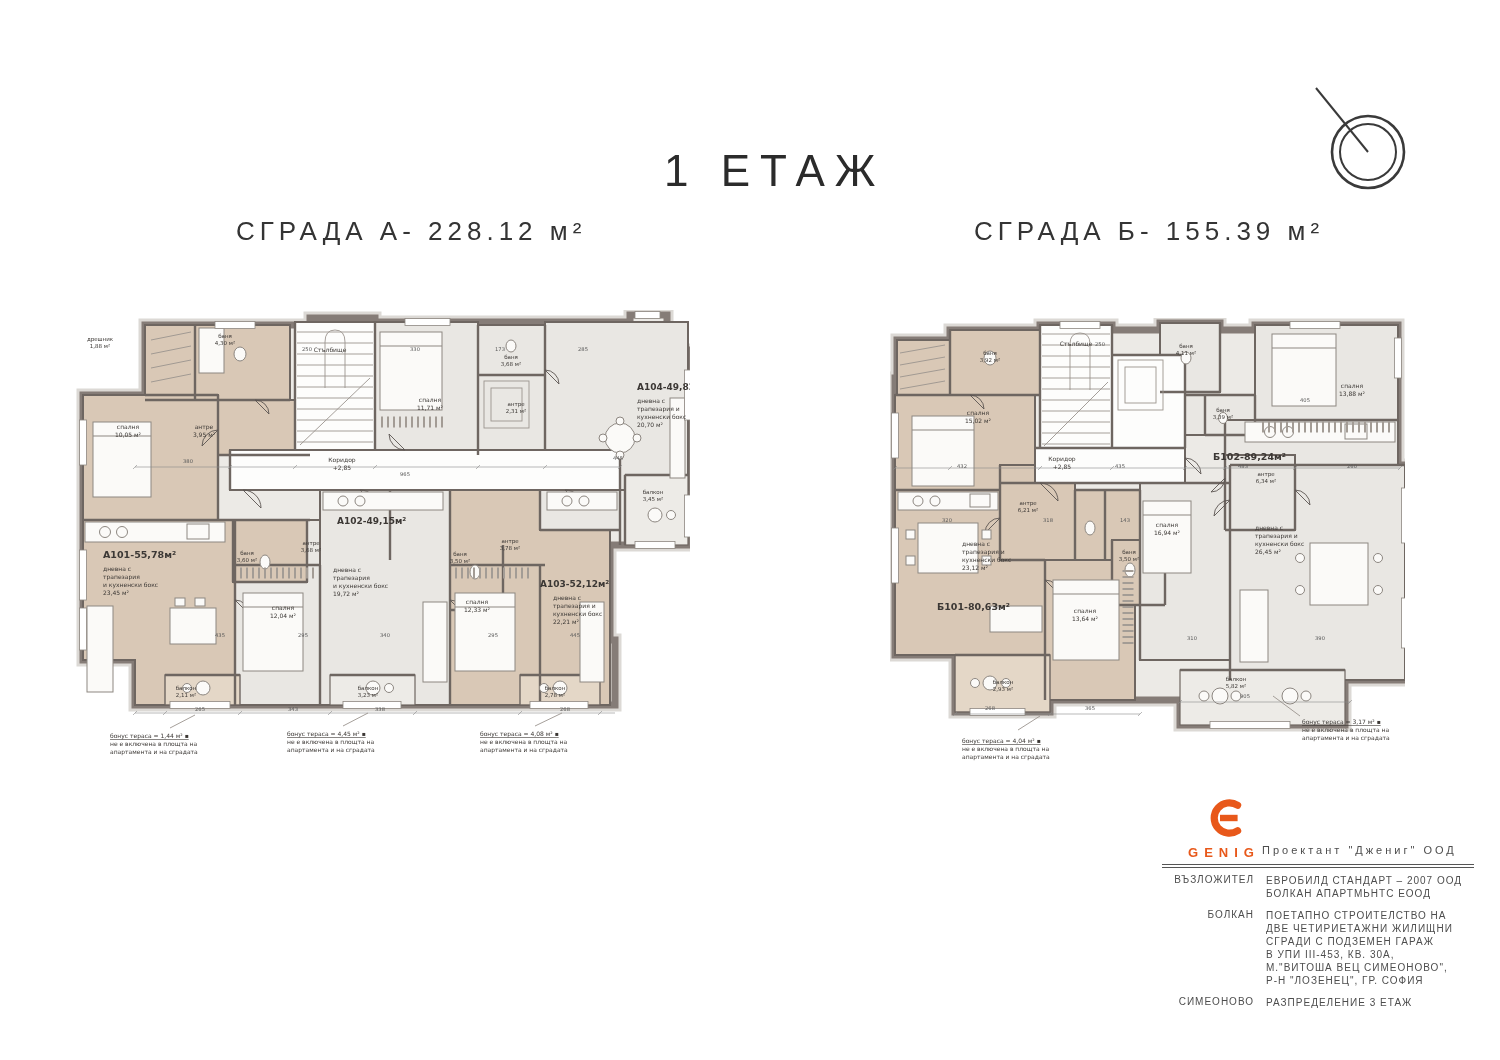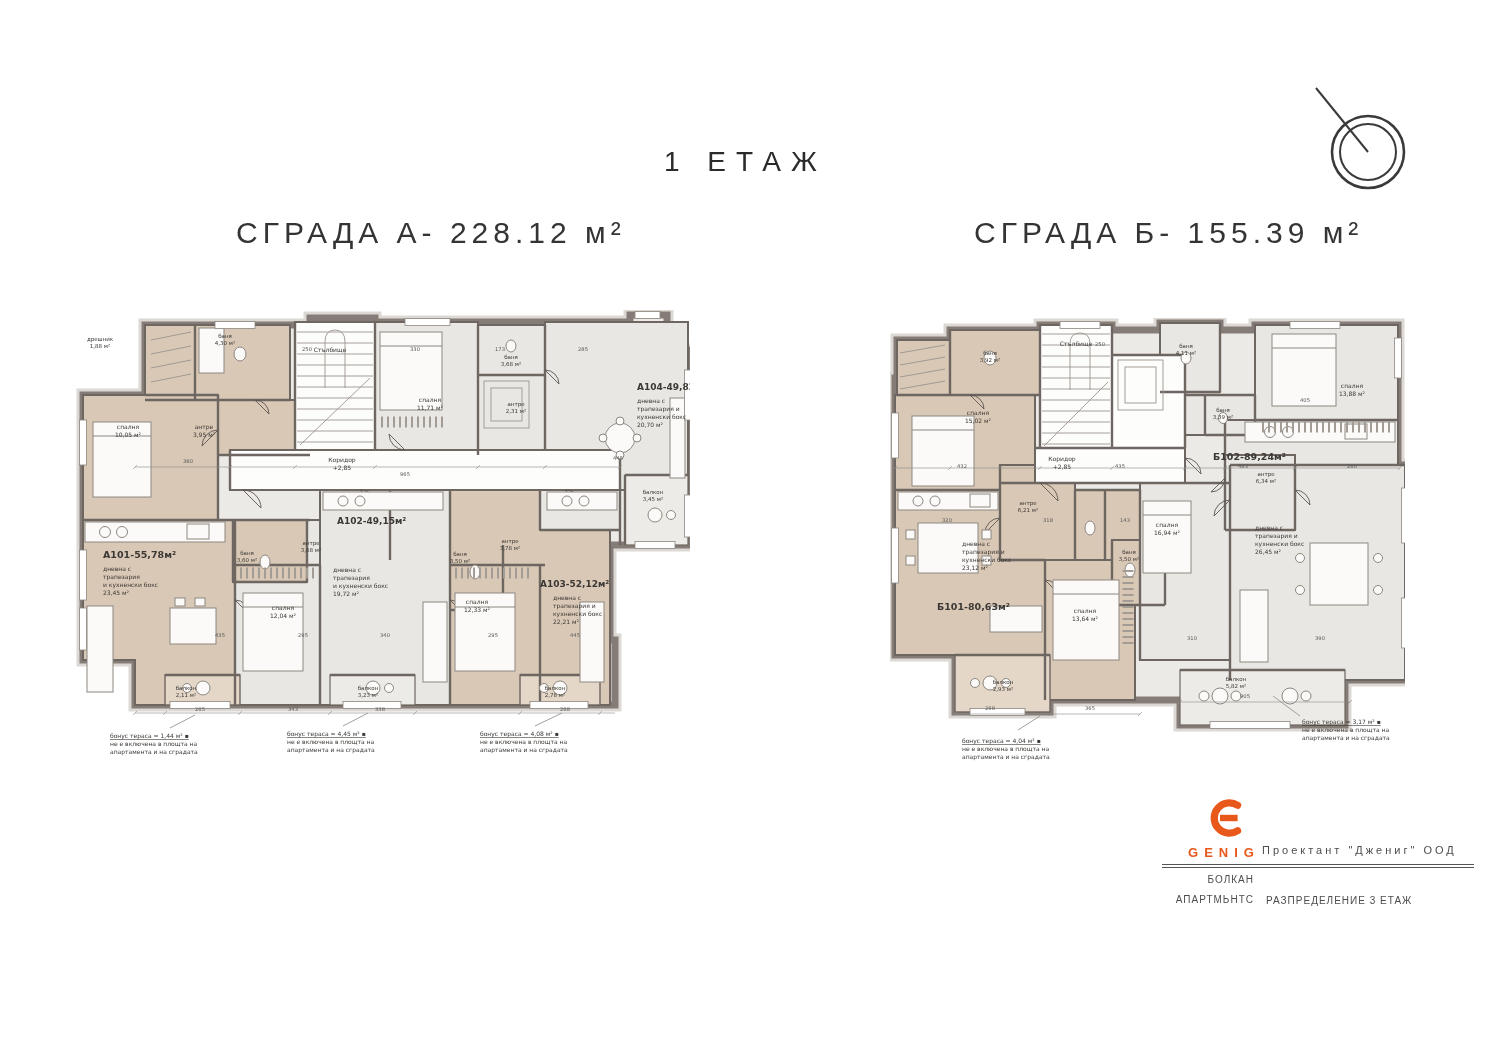--- a/index.html
+++ b/index.html
@@ -1,20 +1,20 @@
 <!DOCTYPE html>
 <html><head>
 <meta charset="utf-8">
 <style>
   html,body{margin:0;padding:0;background:#ffffff;}
   .page{position:relative;width:1500px;height:1060px;background:#fff;overflow:hidden;
         font-family:"Liberation Sans",sans-serif;color:#333;}
-  .floor-title{position:absolute;left:664px;top:146px;font-size:28px;letter-spacing:10px;
+  .floor-title{position:absolute;left:664px;top:146px;font-size:44px;letter-spacing:10px;
         color:#2b2b2b;font-weight:400;}
-  .bldg-heading{position:absolute;top:216px;font-size:30px;letter-spacing:5px;color:#343434;font-weight:400;}
+  .bldg-heading{position:absolute;top:216px;font-size:26px;letter-spacing:5px;color:#343434;font-weight:400;}
   .heading-a{left:236px;}
   .heading-b{left:974px;}
   .compass{position:absolute;left:1302px;top:80px;}
   .plan{position:absolute;}
   .plan-a{left:75px;top:310px;width:615px;height:465px;}
   .plan-b{left:890px;top:318px;width:515px;height:452px;}
   
   .halo{fill:none;stroke:#dcd9d5;stroke-width:13;}
   .shell{fill:#eceae6;stroke:#857c77;stroke-width:7;stroke-linejoin:miter;}
   .rb{fill:#d9c8b6;stroke:#6e6661;stroke-width:2;}
@@ -396,24 +396,39 @@
           <path d="M52,14 A19,19 0 1 0 52,46" fill="none" stroke="#e8581a" stroke-width="9" stroke-linecap="round"></path>
           <rect x="30" y="26" width="22" height="8" fill="#e8581a"></rect>
         </svg>
         <div class="tb-logo-text">GENIG</div>
       </div>
       <div class="tb-designer">Проектант  "Джениг"  ООД</div>
     </div>
     <div class="tb-rule"></div>
     <div class="tb-rows">
         <div class="tb-row">
-          <div class="tb-label">БОЛКАН</div>
+          <div class="tb-label">ВЪЗЛОЖИТЕЛ</div>
+          <div class="tb-value">
+            <div>ЕВРОБИЛД СТАНДАРТ – 2007 ООД</div>
+            <div>БОЛКАН АПАРТМЬНТС ЕООД</div>
+          </div>
         </div>
         <div class="tb-row">
-          <div class="tb-label">АПАРТМЬНТС</div>
+          <div class="tb-label">БОЛКАН</div>
+          <div class="tb-value">
+            <div>ПОЕТАПНО СТРОИТЕЛСТВО НА</div>
+            <div>ДВЕ ЧЕТИРИЕТАЖНИ ЖИЛИЩНИ</div>
+            <div>СГРАДИ С ПОДЗЕМЕН ГАРАЖ</div>
+            <div>В УПИ III-453, КВ. 30А,</div>
+            <div>М."ВИТОША ВЕЦ СИМЕОНОВО",</div>
+            <div>Р-Н "ЛОЗЕНЕЦ", ГР. СОФИЯ</div>
+          </div>
+        </div>
+        <div class="tb-row">
+          <div class="tb-label">СИМЕОНОВО</div>
           <div class="tb-value">
             <div>РАЗПРЕДЕЛЕНИЕ 3 ЕТАЖ</div>
           </div>
         </div>
       </div>
   </div>
 
 </div>
 
 </body></html>

